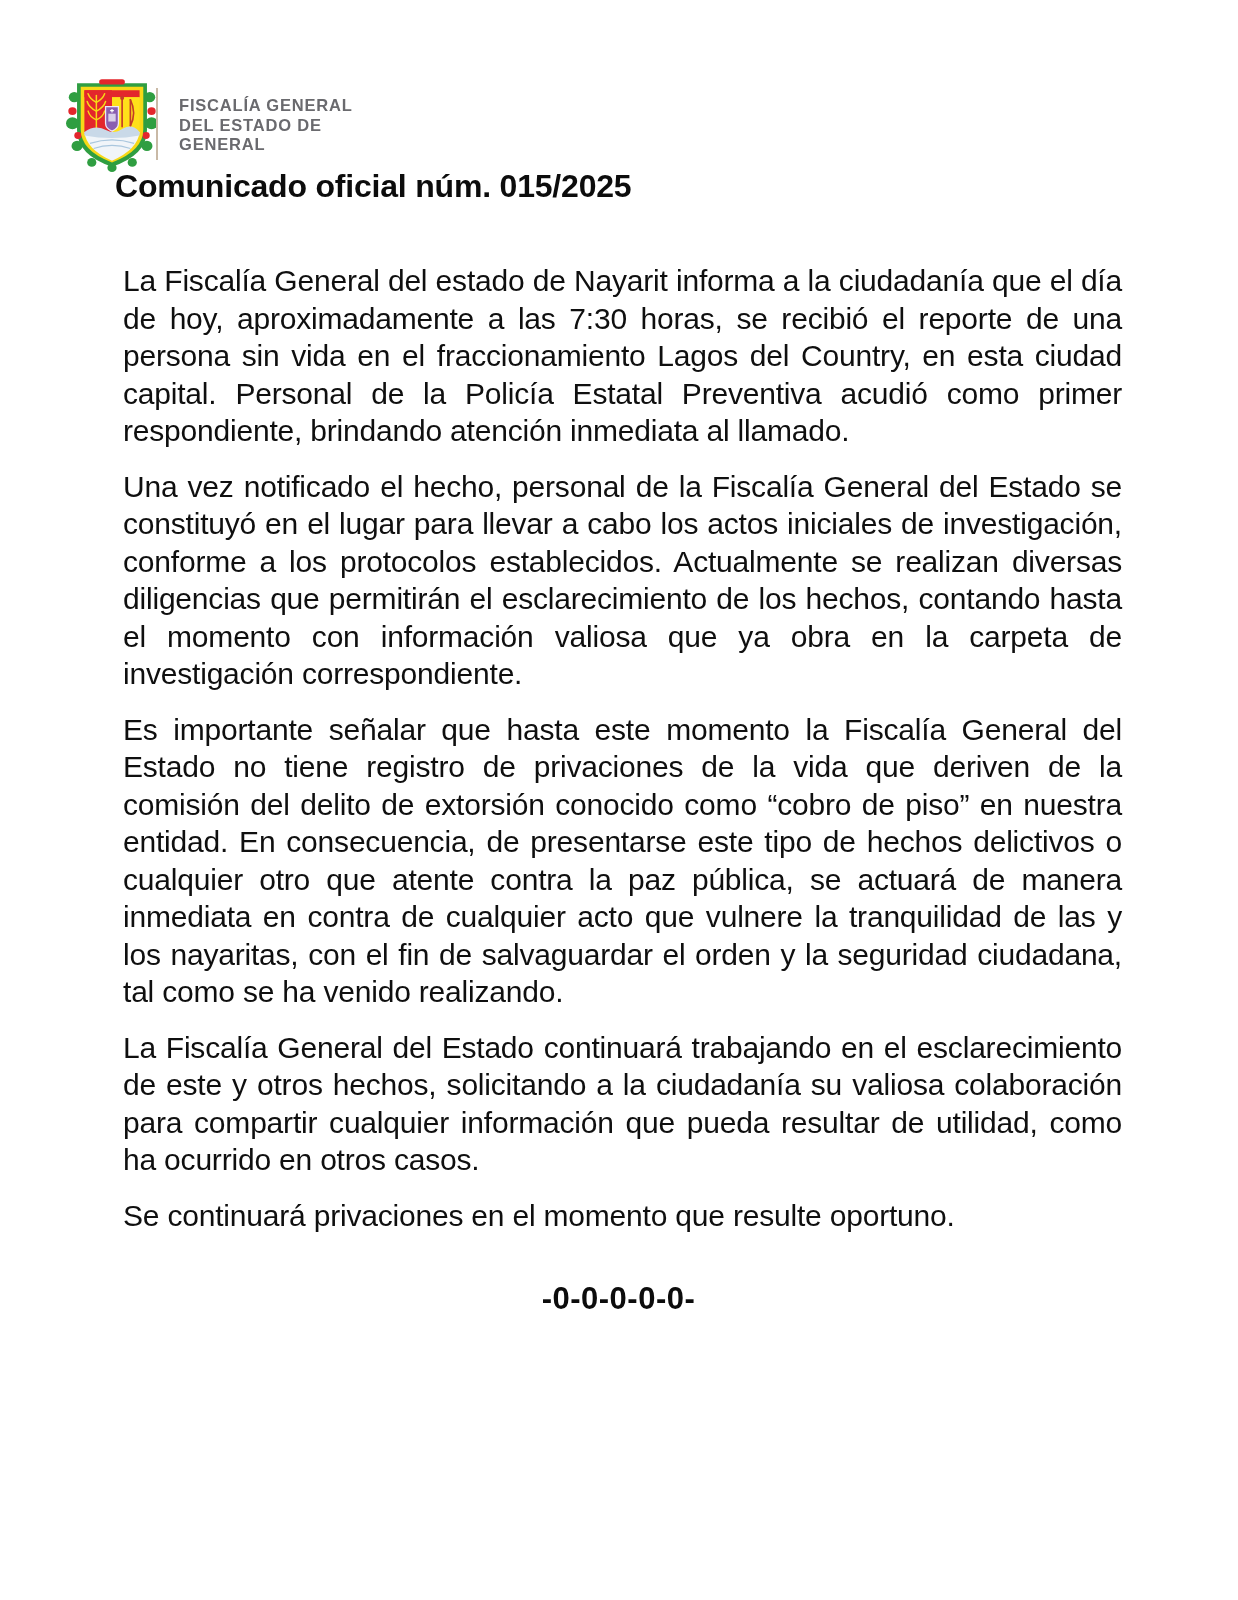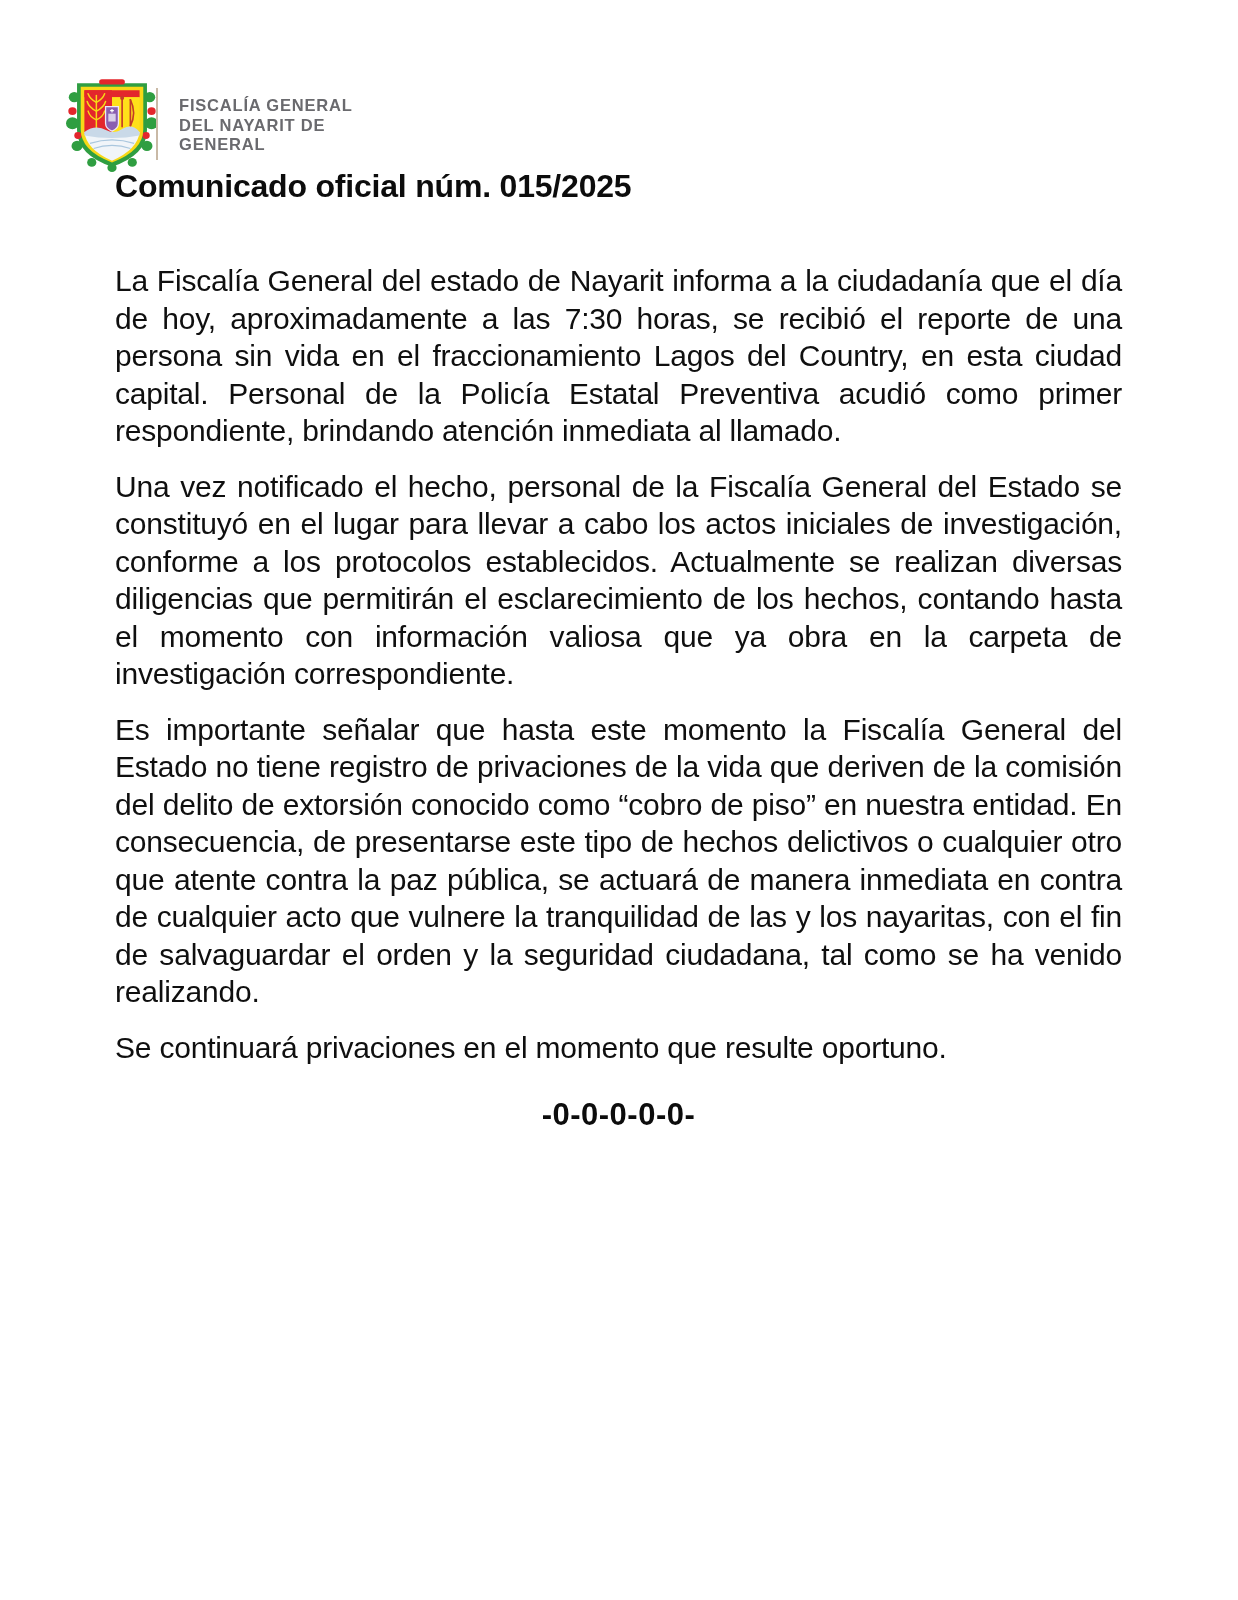--- a/index.html
+++ b/index.html
@@ -34,23 +34,23 @@
     letter-spacing: -0.2px; color: #0c0c0c;
   }
 
   
   .doc-body {
     position: absolute; left: 115px; right: 116px; top: 262px;
     font-size: 30px; line-height: 37.5px;
     letter-spacing: -0.2px; color: #0f0f0f;
     text-align: justify;
   }
-  .doc-body p { margin: 0 0 18px 0; }
+  .doc-body p { margin: 0 0 18px 8px; }
   .closing-mark {
-    margin-top: 30px;
+    margin-top: 46px;
     text-align: center;
     font-weight: 700; font-size: 31px;
     letter-spacing: 0.5px; color: #0c0c0c;
   }
 
   
   .footer-gradient {
     position: absolute; left: 2px; top: 1477px;
     width: 252px; height: 69px;
     background: linear-gradient(90deg, #d5c9b9 0%, #ddd3c5 35%, #efe9e1 65%, #fdfcfb 92%, #ffffff 100%);
@@ -129,32 +129,33 @@
 <div class="page">
 
   <div class="logo-main">
     <svg width="92" height="94" viewBox="0 0 100 108" preserveAspectRatio="none">
       <use href="#nayarit-shield"></use>
     </svg>
   </div>
   <div class="logo-divider"></div>
   <div class="org-name">
     <div>FISCALÍA GENERAL</div>
-    <div>DEL NAYARIT DE</div>
+    <div>DEL ESTADO DE</div>
     <div>GENERAL</div>
   </div>
 
   <div class="masthead">
     <div>Comunicado oficial núm. 015/2025</div>
   </div>
 
   <div class="doc-body">
     <p>La Fiscalía General del estado de Nayarit informa a la ciudadanía que el día de hoy, aproximadamente a las 7:30 horas, se recibió el reporte de una persona sin vida en el fraccionamiento Lagos del Country, en esta ciudad capital. Personal de la Policía Estatal Preventiva acudió como primer respondiente, brindando atención inmediata al llamado.</p>
     <p>Una vez notificado el hecho, personal de la Fiscalía General del Estado se constituyó en el lugar para llevar a cabo los actos iniciales de investigación, conforme a los protocolos establecidos. Actualmente se realizan diversas diligencias que permitirán el esclarecimiento de los hechos, contando hasta el momento con información valiosa que ya obra en la carpeta de investigación correspondiente.</p>
     <p>Es importante señalar que hasta este momento la Fiscalía General del Estado no tiene registro de privaciones de la vida que deriven de la comisión del delito de extorsión conocido como “cobro de piso” en nuestra entidad. En consecuencia, de presentarse este tipo de hechos delictivos o cualquier otro que atente contra la paz pública, se actuará de manera inmediata en contra de cualquier acto que vulnere la tranquilidad de las y los nayaritas, con el fin de salvaguardar el orden y la seguridad ciudadana, tal como se ha venido realizando.</p>
+    <p>La Fiscalía General del Estado continuará trabajando en el esclarecimiento de este y otros hechos, solicitando a la ciudadanía su valiosa colaboración para compartir cualquier información que pueda resultar de utilidad, como ha ocurrido en otros casos.</p>
     <p>Se continuará privaciones en el momento que resulte oportuno.</p>
     <div class="closing-mark">-0-0-0-0-0-</div>
   </div>
 
   <div class="footer-gradient"></div>
   <div class="footer-shield">
     <svg width="64" height="70" viewBox="0 0 100 108" preserveAspectRatio="none">
       <use href="#nayarit-shield"></use>
     </svg>
   </div>

